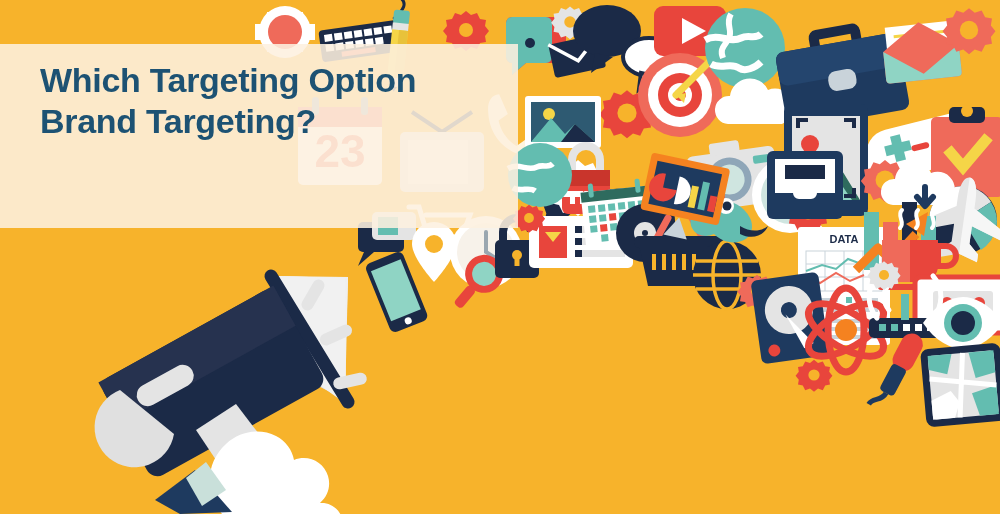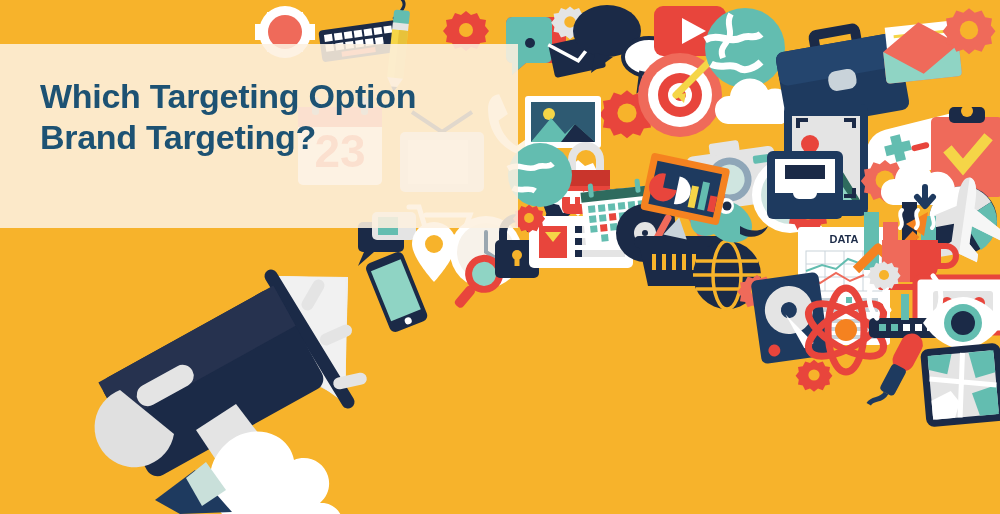--- a/index.html
+++ b/index.html
@@ -11,21 +11,21 @@
   }
   .layer{position:absolute;left:0;top:0;width:1000px;height:514px;}
   .icons{z-index:1;}
   .megaphone{z-index:2;}
   .panel{
     position:absolute;left:0;top:44px;width:518px;height:184px;
     background:rgba(253,240,223,0.88);
     z-index:3;
   }
   .title{
-    position:absolute;left:40px;top:32px;width:470px;
+    position:absolute;left:40px;top:16px;width:470px;
     color:#1D5273;
     font-size:34px;
     font-weight:bold;
     line-height:41px;
     letter-spacing:-0.3px;
   }
   .title .ln{display:block;white-space:nowrap;}
 </style>
 </head>
 <body>

